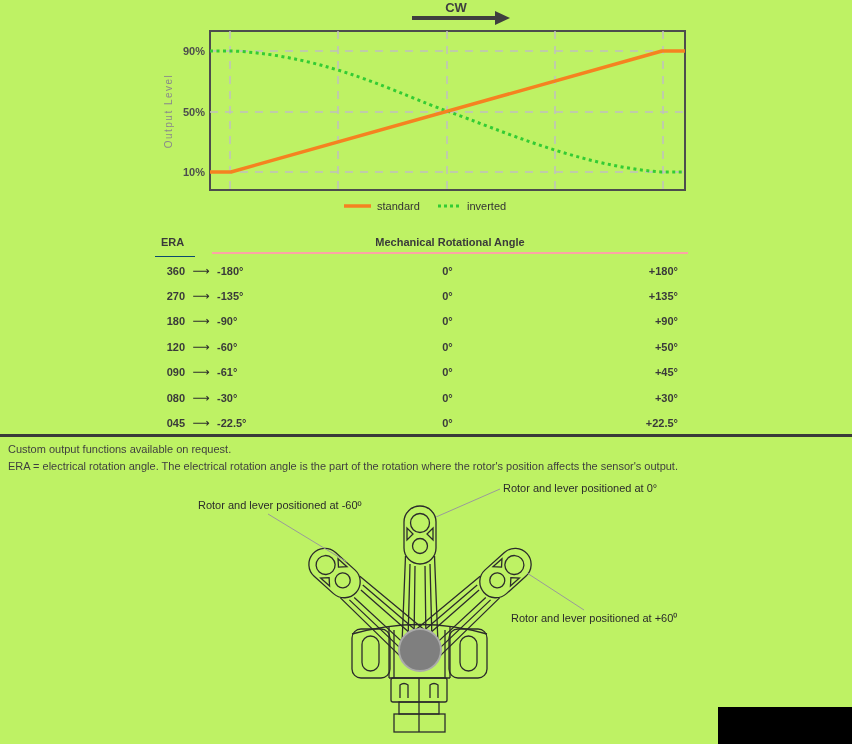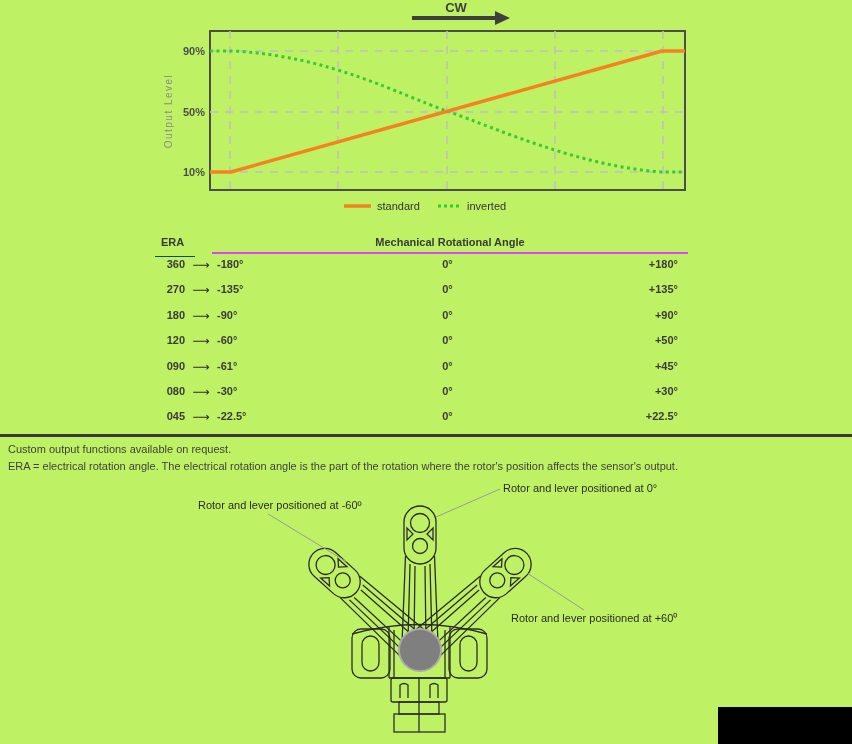--- a/index.html
+++ b/index.html
@@ -11,23 +11,23 @@
   .tick-label{font-size:11px;font-weight:bold;fill:#4d4d4d;}
   .axis-label{font-size:10px;fill:#8a8a8a;letter-spacing:1.5px;}
   .cw-label{font-size:13px;font-weight:bold;fill:#3f3f3f;}
   .legend-label{font-size:11px;fill:#333;}
   
   #era-table{position:absolute;left:155px;top:236px;width:533px;font-size:11px;}
   .tbl-header{position:relative;height:20px;}
   .era-header{position:absolute;left:0;top:0;width:40px;font-weight:bold;color:#3a3a3a;
               border-bottom:1px solid #0c4a6e;padding:0 0 8px 6px;box-sizing:border-box;}
   .main-header{position:absolute;left:57px;right:0;top:0;text-align:center;font-weight:bold;
-               color:#3a3a3a;border-bottom:2px solid #d946ef;padding-bottom:4px;}
+               color:#3a3a3a;border-bottom:2px solid #fca5a5;padding-bottom:4px;}
   .tbl-rows{margin-top:2px;}
-  .tbl-row{display:flex;align-items:flex-start;height:25.4px;font-weight:bold;color:#3a3a3a;}
+  .tbl-row{display:flex;align-items:center;height:25.4px;font-weight:bold;color:#3a3a3a;}
   .cell-era{width:30px;text-align:right;}
   .cell-arrow{width:32px;text-align:center;font-size:12px;color:#2b2b2b;font-weight:normal;}
   .cell-angles{flex:1;display:grid;grid-template-columns:1fr auto 1fr;padding-right:10px;}
   .angle-min{justify-self:start;}
   .angle-mid{justify-self:center;}
   .angle-max{justify-self:end;margin-left:13px;}
   
   #divider{position:absolute;left:0;top:434px;width:852px;height:3px;background:#3a3a3a;}
   #footnote{position:absolute;left:8px;top:441px;font-size:11px;color:#3f3f3f;line-height:17px;}
   

